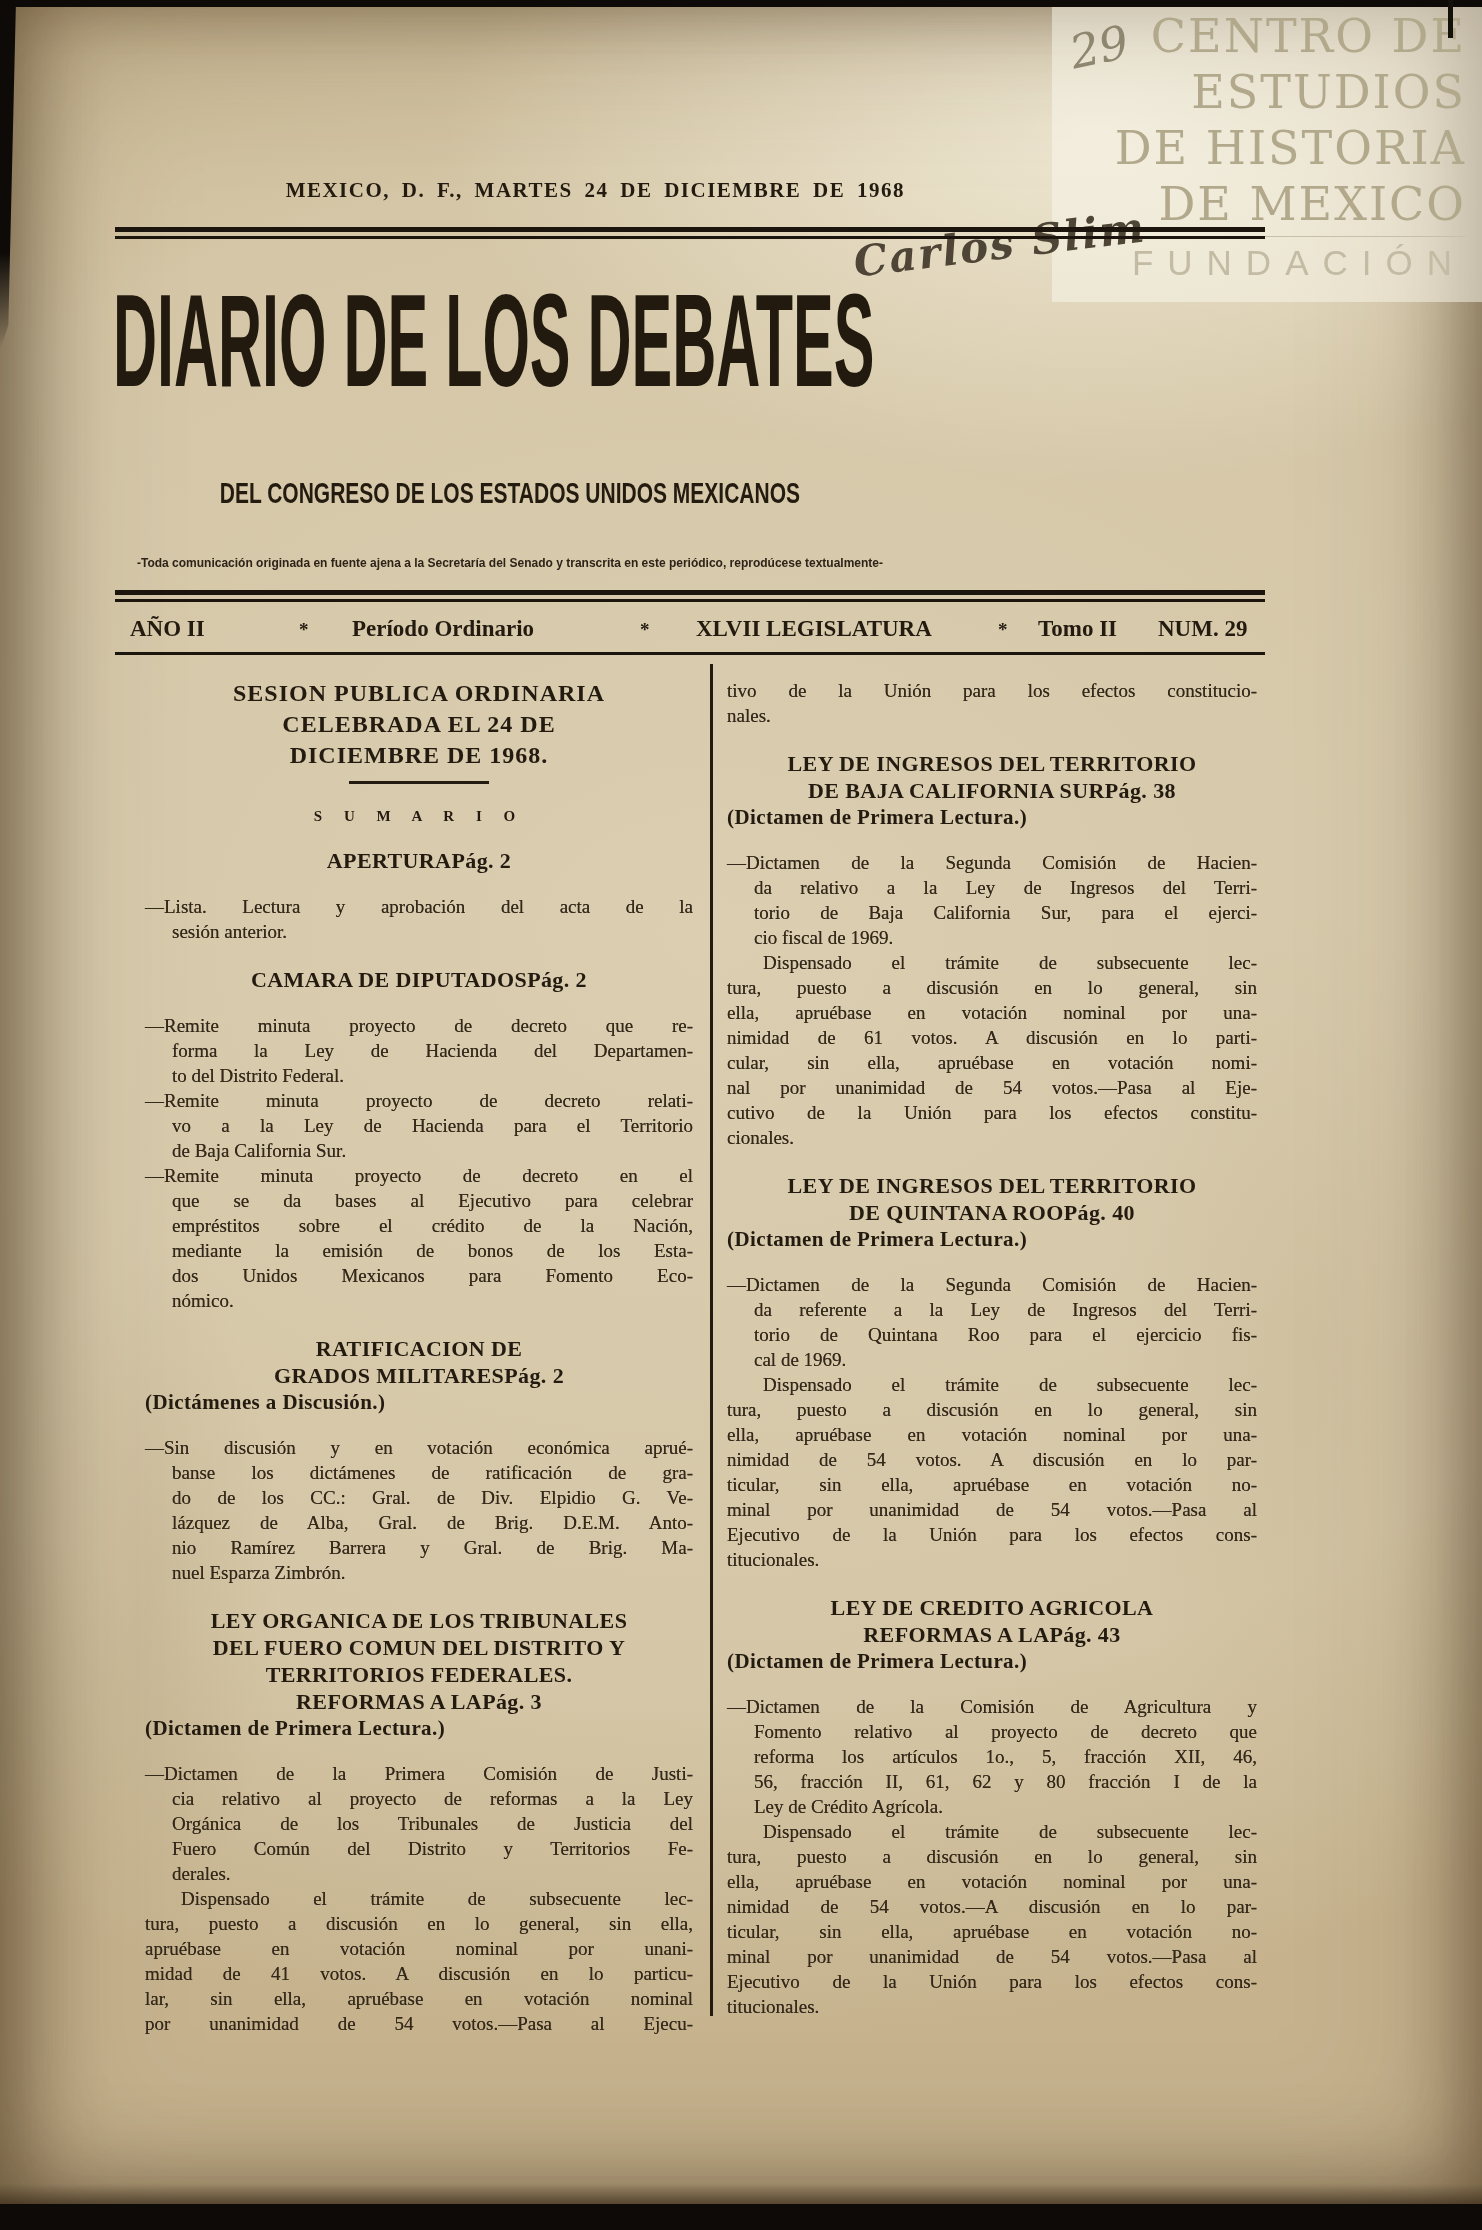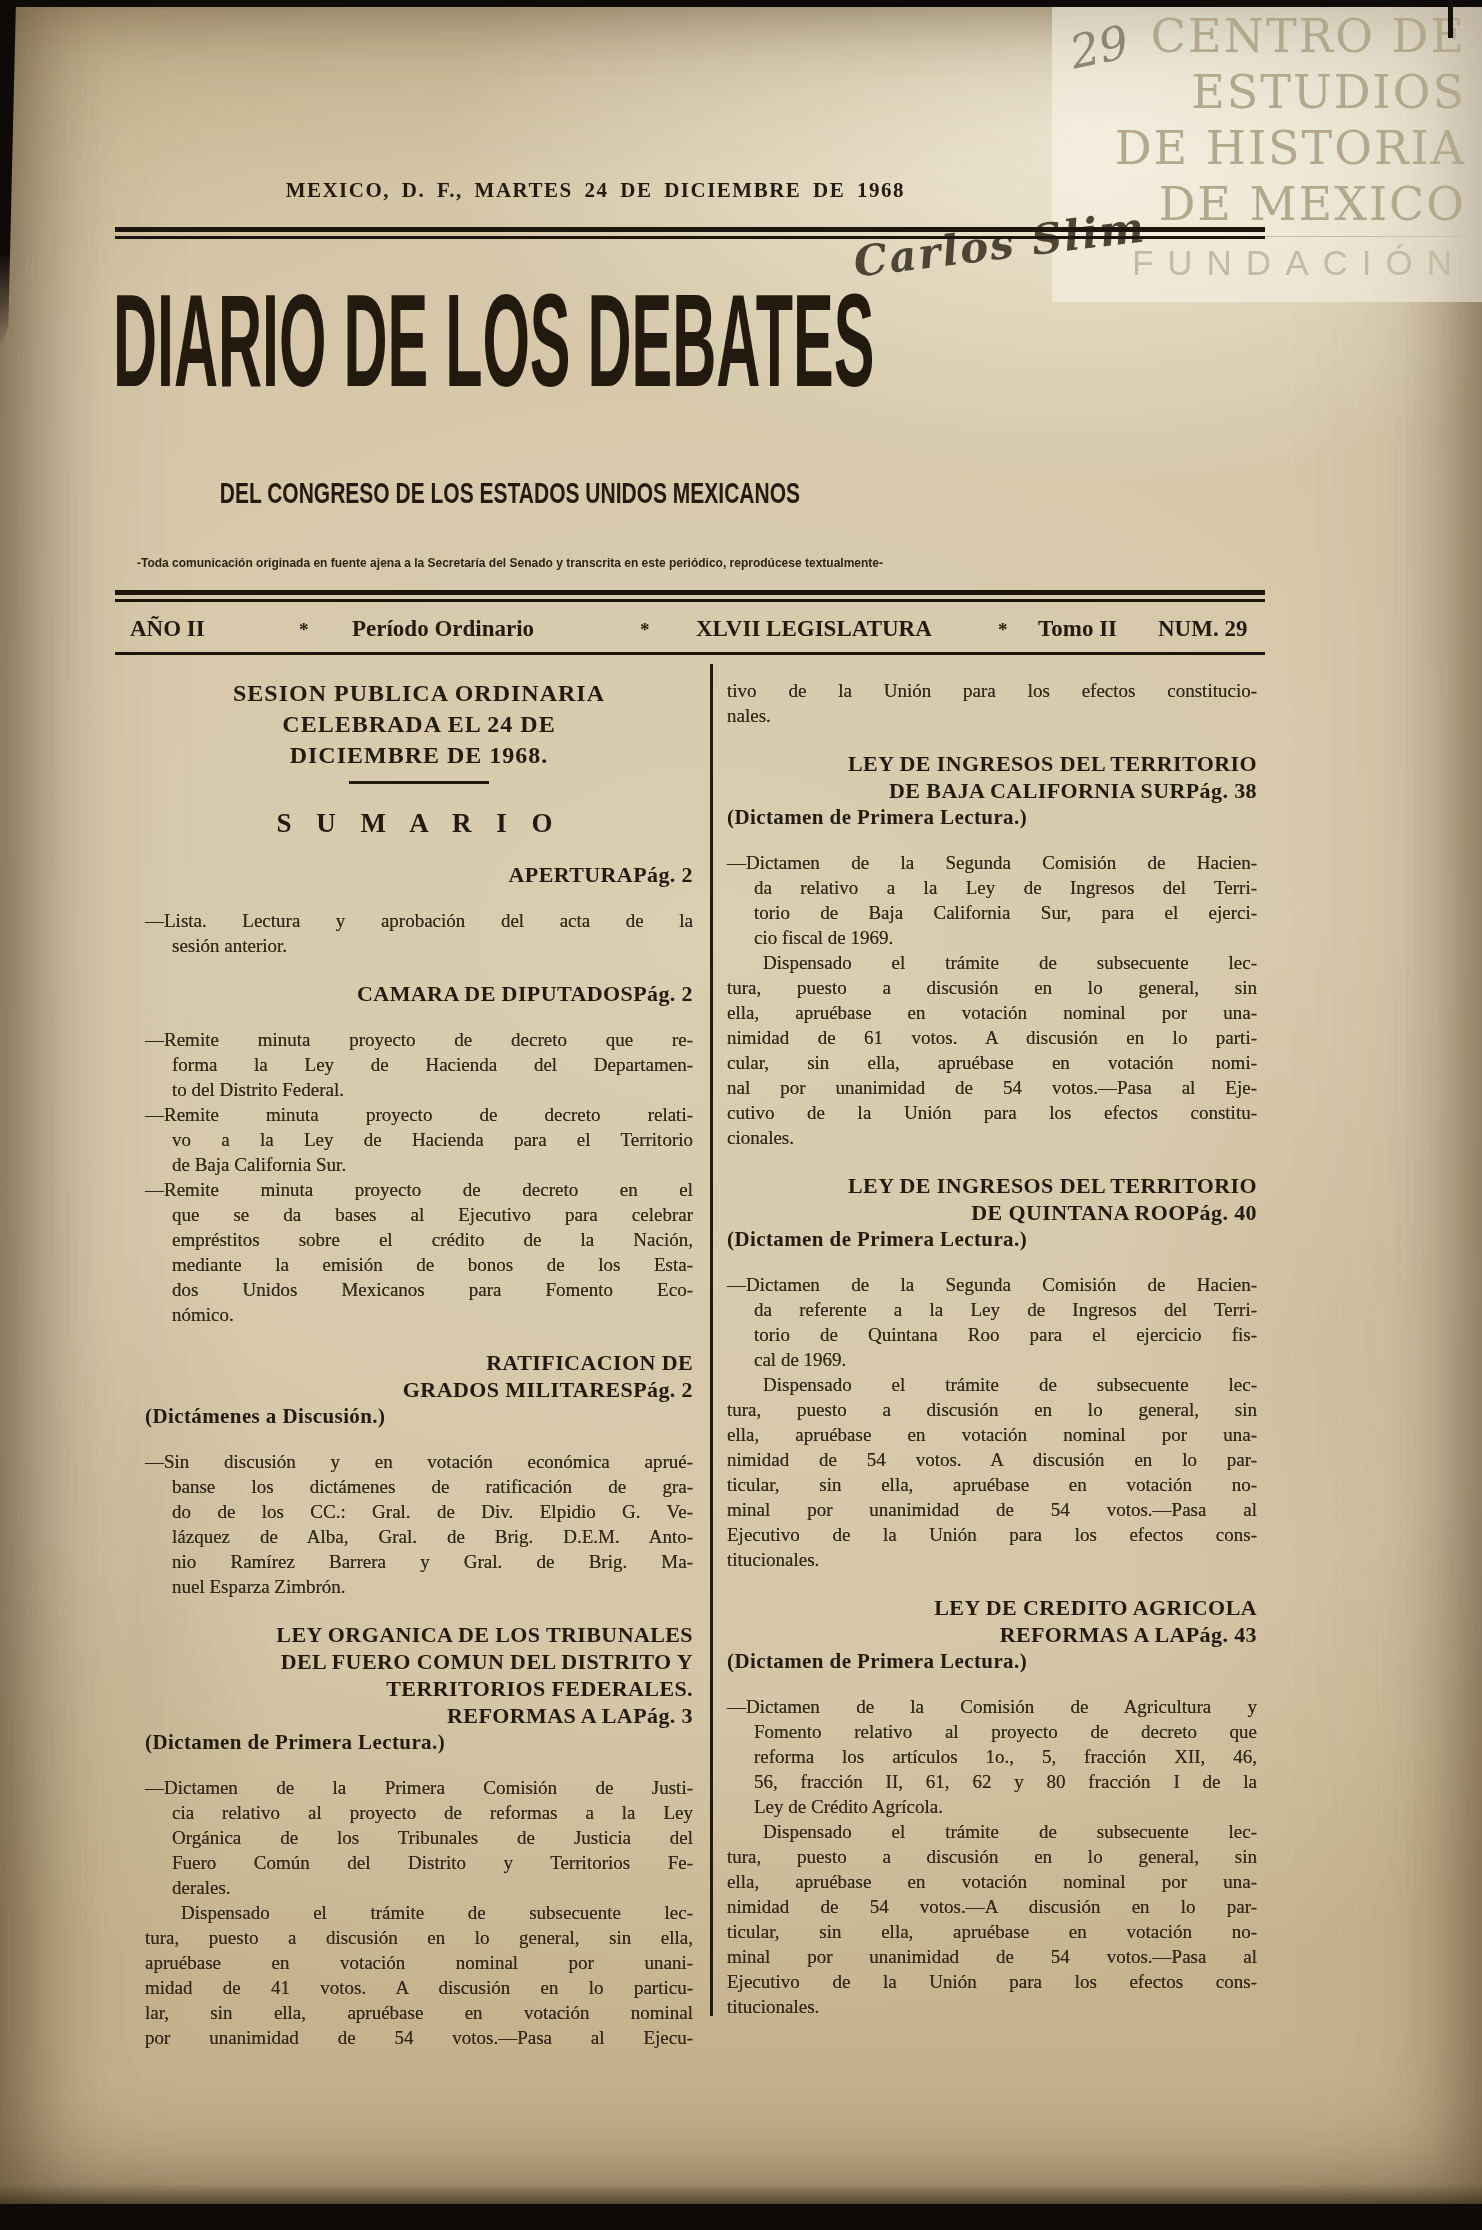--- a/index.html
+++ b/index.html
@@ -69,25 +69,25 @@
 
   
   .divider{position:absolute;left:710px;top:664px;width:3px;height:1352px;background:#241b10;}
   .col{position:absolute;top:678px;}
   #col-left{left:145px;width:548px;}
   #col-right{left:727px;width:530px;}
 
   .session-title{text-align:center;font-weight:bold;font-size:24px;line-height:31px;
     letter-spacing:1px;color:#241b10;}
   .short-rule{width:140px;height:3px;background:#241b10;margin:10px auto 0 auto;}
-  .sumario{margin-top:24px;text-align:center;font-weight:bold;font-size:27px;
+  .sumario{margin-top:24px;text-align:center;font-weight:bold;font-size:15px;
     letter-spacing:9px;color:#241b10;}
   .head{margin-top:22px;font-weight:bold;font-size:22px;line-height:27px;color:#241b10;
     letter-spacing:.4px;}
-  .hrow{display:flex;justify-content:flex-end;align-items:baseline;}
+  .hrow{display:flex;justify-content:center;align-items:baseline;}
   .hp{font-size:22px;}
   .hsub{font-weight:bold;font-size:21px;line-height:25px;margin-top:1px;}
   .p-dash,.p-ind,.p-plain{margin-top:20px;font-size:19px;line-height:25px;color:#33281a;
     text-shadow:0 0 .5px rgba(51,40,26,.75);}
   .p-plain{margin-top:0;}
   .p-dash + .p-dash{margin-top:0;}
   .p-ind{margin-top:0;}
   .ln{text-align:justify;text-align-last:justify;}
   .p-dash .ln{padding-left:27px;}
   .p-dash .ln:first-child{padding-left:0;}

